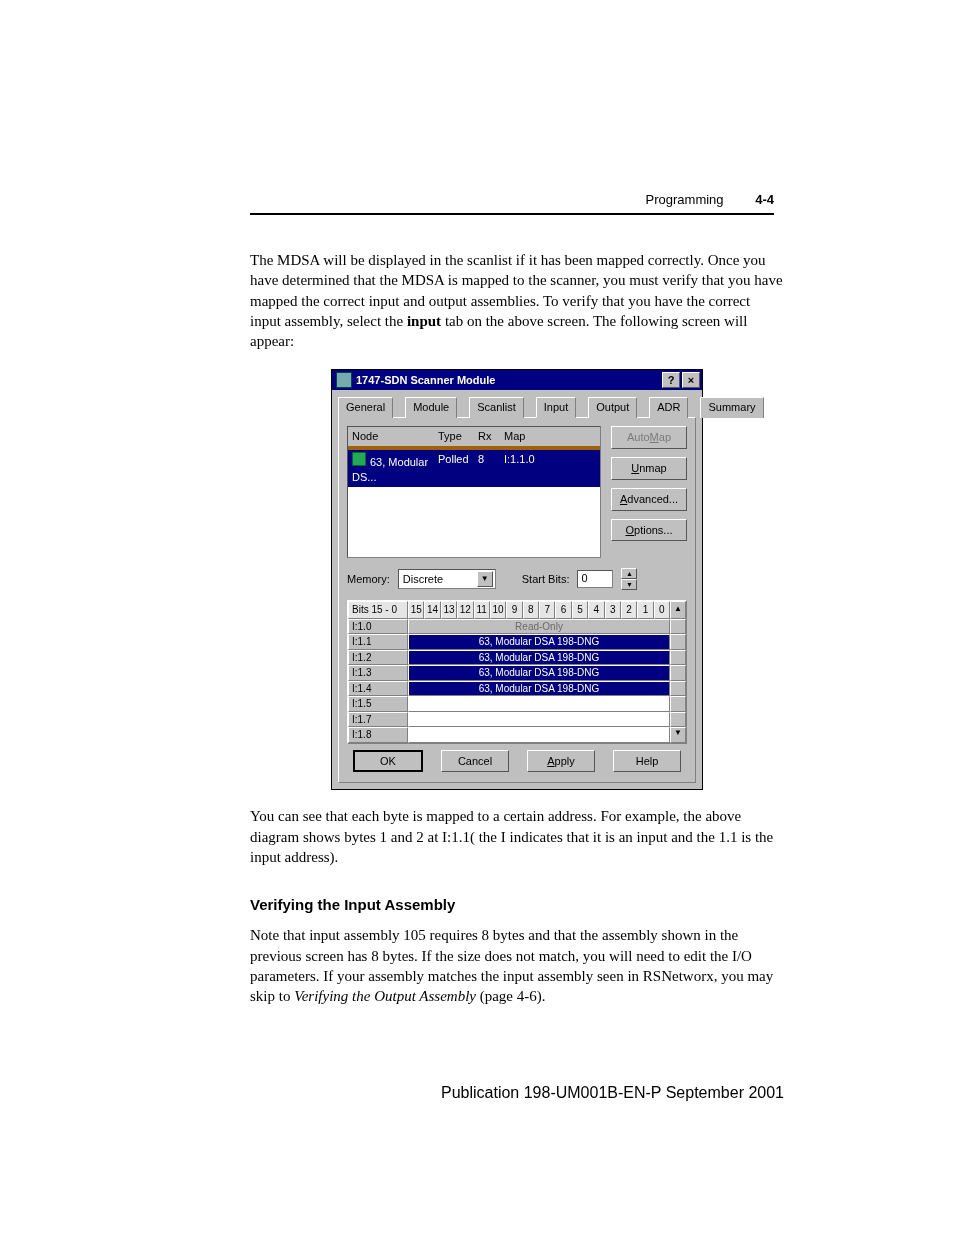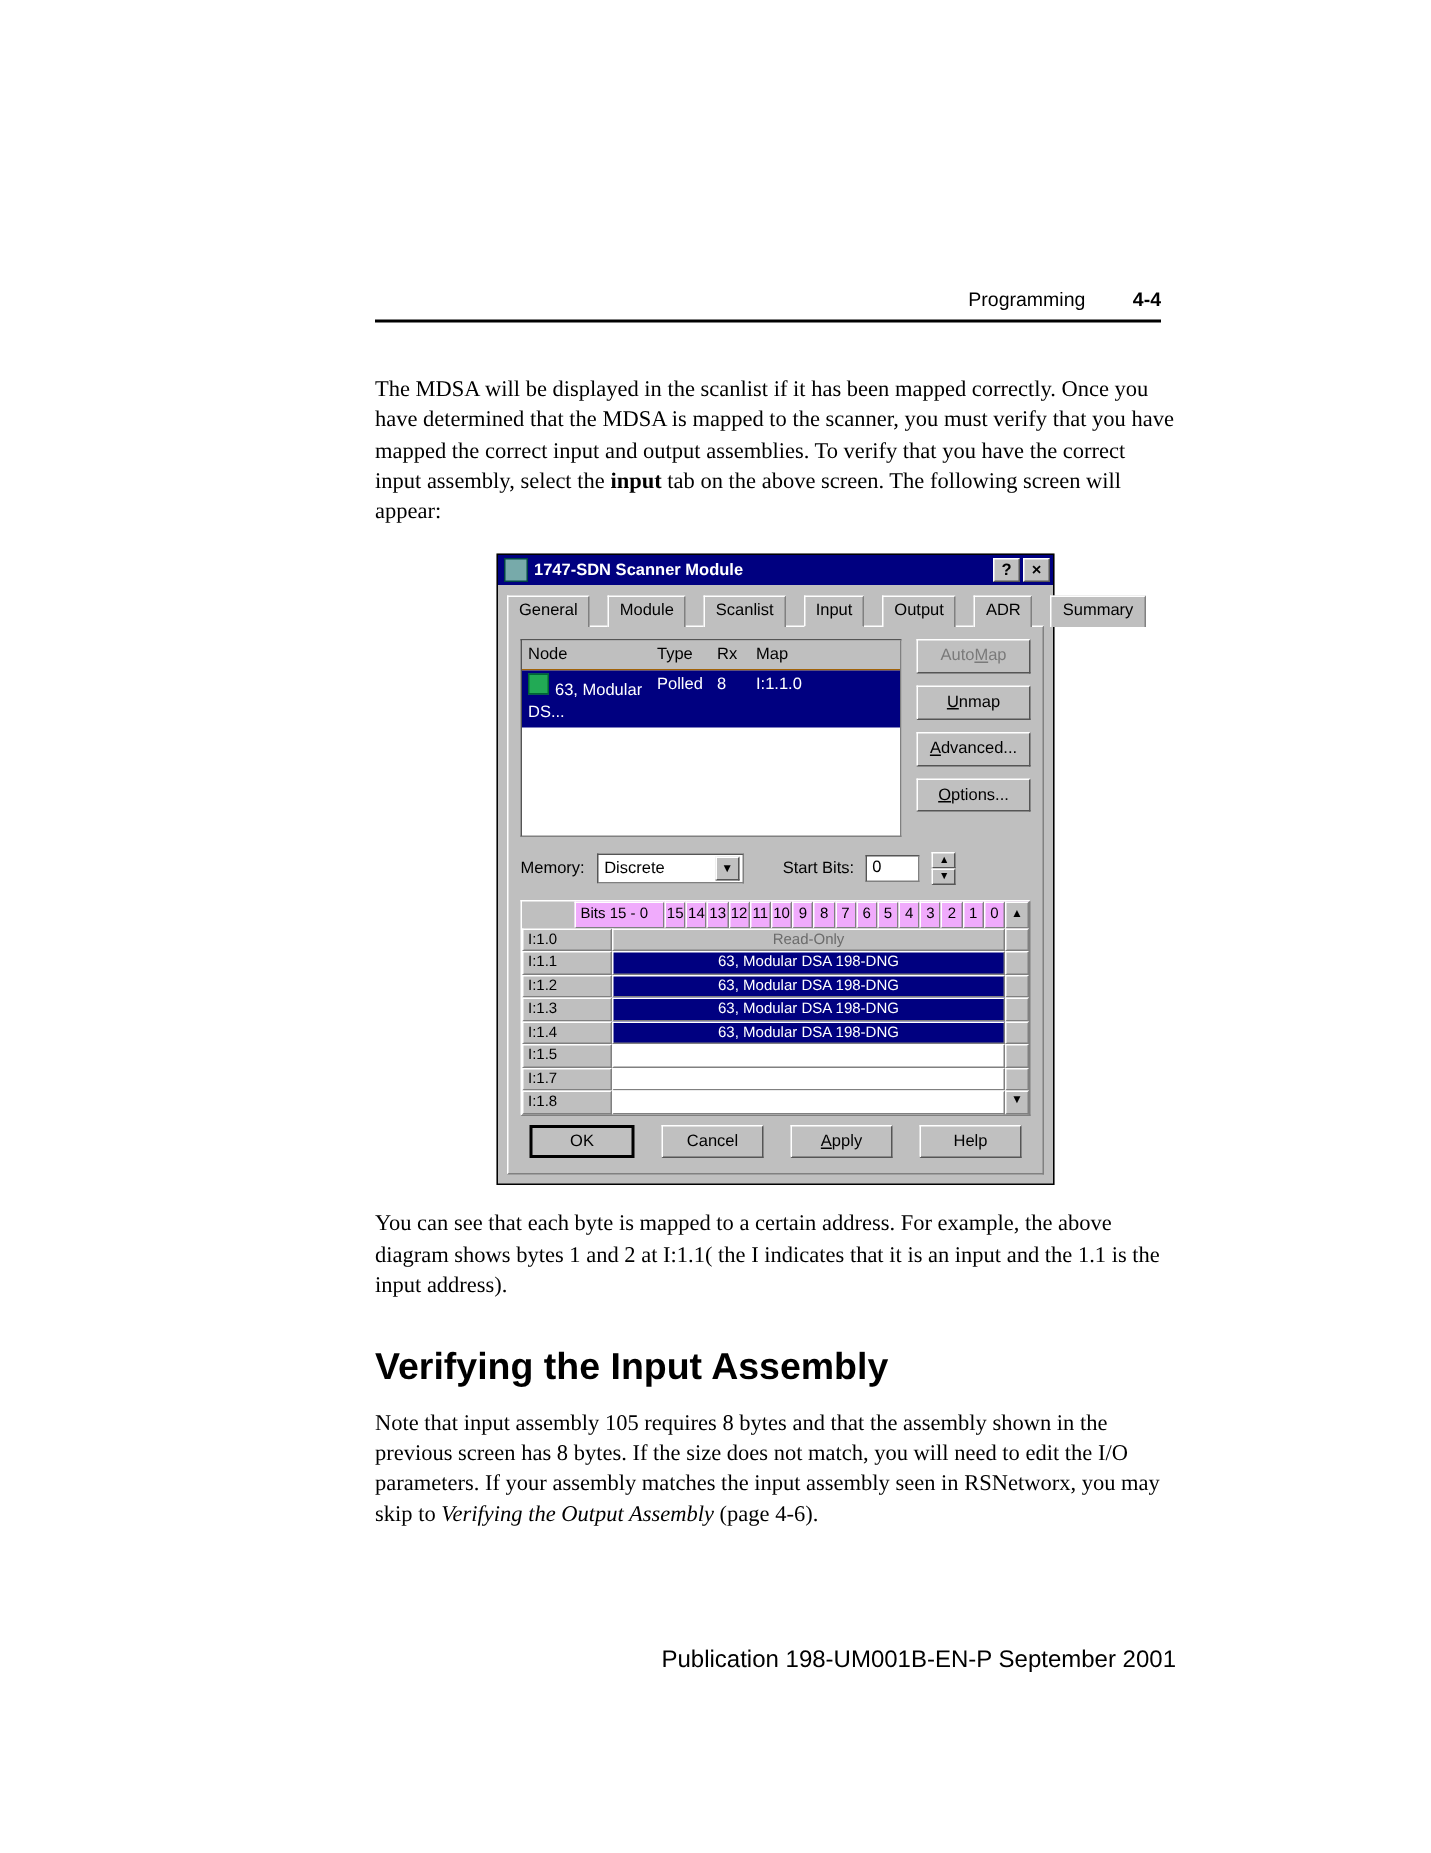--- a/index.html
+++ b/index.html
@@ -73,21 +73,21 @@
     margin: 0 6px 6px 6px; border:1px solid #808080;
     border-top-color:#fff; border-left-color:#fff;
     background:#bfbfbf; padding:8px;
   }
   .scanlist-area { display:flex; gap:10px; }
   .scanlist {
     flex:1; background:#fff; border:1px solid #808080;
     border-top-color:#555; border-left-color:#555;
     height:130px; overflow:hidden;
   }
-  .scanlist-head { display:flex; background:#bfbfbf; padding:2px 4px; border-bottom:1px solid #a16207; }
+  .scanlist-head { display:flex; background:#bfbfbf; padding:2px 4px; border-bottom:4px solid #a16207; }
   .scanlist-head span { font-size:11px; }
   .sh-node { width:86px; }
   .sh-type { width:40px; }
   .sh-rx { width:26px; }
   .sh-map { flex:1; }
   .scanlist-row { display:flex; padding:2px 4px; background:#000080; color:#fff; }
   .scanlist-row span { font-size:11px; }
   .scanlist-row .ic {
     width:12px; height:12px; background:#2a5; border:1px solid #063; margin-right:4px; display:inline-block;
   }
@@ -120,21 +120,21 @@
   .spinner {
     display:flex; flex-direction:column;
   }
   .spinner .sp {
     width:14px; height:9px; background:#c0c0c0; border:1px solid #fff;
     border-right-color:#555; border-bottom-color:#555; font-size:7px;
     display:flex; align-items:center; justify-content:center;
   }
 
   .bit-grid { margin-top:10px; border:1px solid #808080; border-top-color:#fff; border-left-color:#fff; }
-  .bg-head { display:flex; background:#f0abfc;margin-left:35px; }
+  .bg-head { display:flex; background:#e5e5e5; }
   .bg-head .lbl {
     width:52px; border:1px solid #808080; border-top-color:#fff; border-left-color:#fff;
     padding:1px 3px; font-size:10px;
   }
   .bg-head .bits { flex:1; display:flex; }
   .bg-head .bitcell {
     flex:1; border:1px solid #808080; border-top-color:#fff; border-left-color:#fff;
     text-align:center; font-size:10px; padding:1px 0;
   }
   .bg-head .scrollup {
@@ -157,21 +157,21 @@
   .bg-scroll { width:14px; background:#c0c0c0; border:1px solid #808080; border-top-color:#fff; border-left-color:#fff; }
   .bg-scrollbtn { font-size:8px; text-align:center; }
 
   .dlg-btns { display:flex; justify-content:center; gap:18px; padding:6px 0 2px 0; }
   .dlg-btns .wbtn { width:66px; }
   .dlg-btns .wbtn.default { border:2px solid #000; padding:2px 0; }
 
   h2.section {
     font-family: Arial, Helvetica, sans-serif;
     font-weight: bold;
-    font-size: 25px;
+    font-size: 15px;
     margin: 28px 0 10px 0;
   }
   .italic { font-style: italic; }
 
   .footer {
     text-align:right;
     font-family: Arial, Helvetica, sans-serif;
     font-size: 16px;
     margin-top: 76px;
   }

